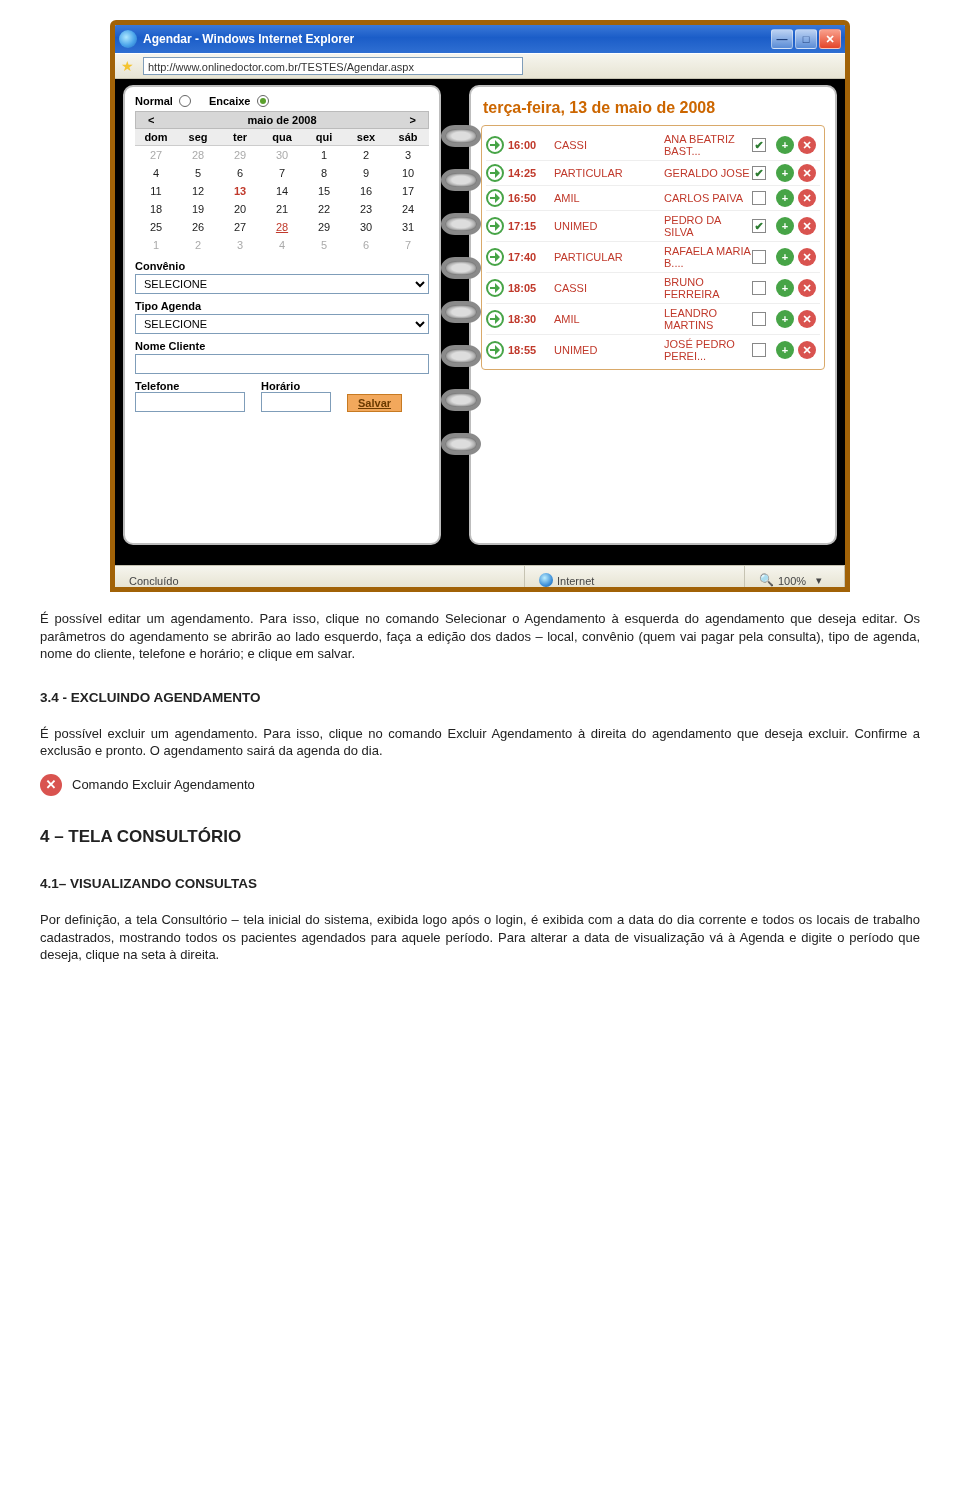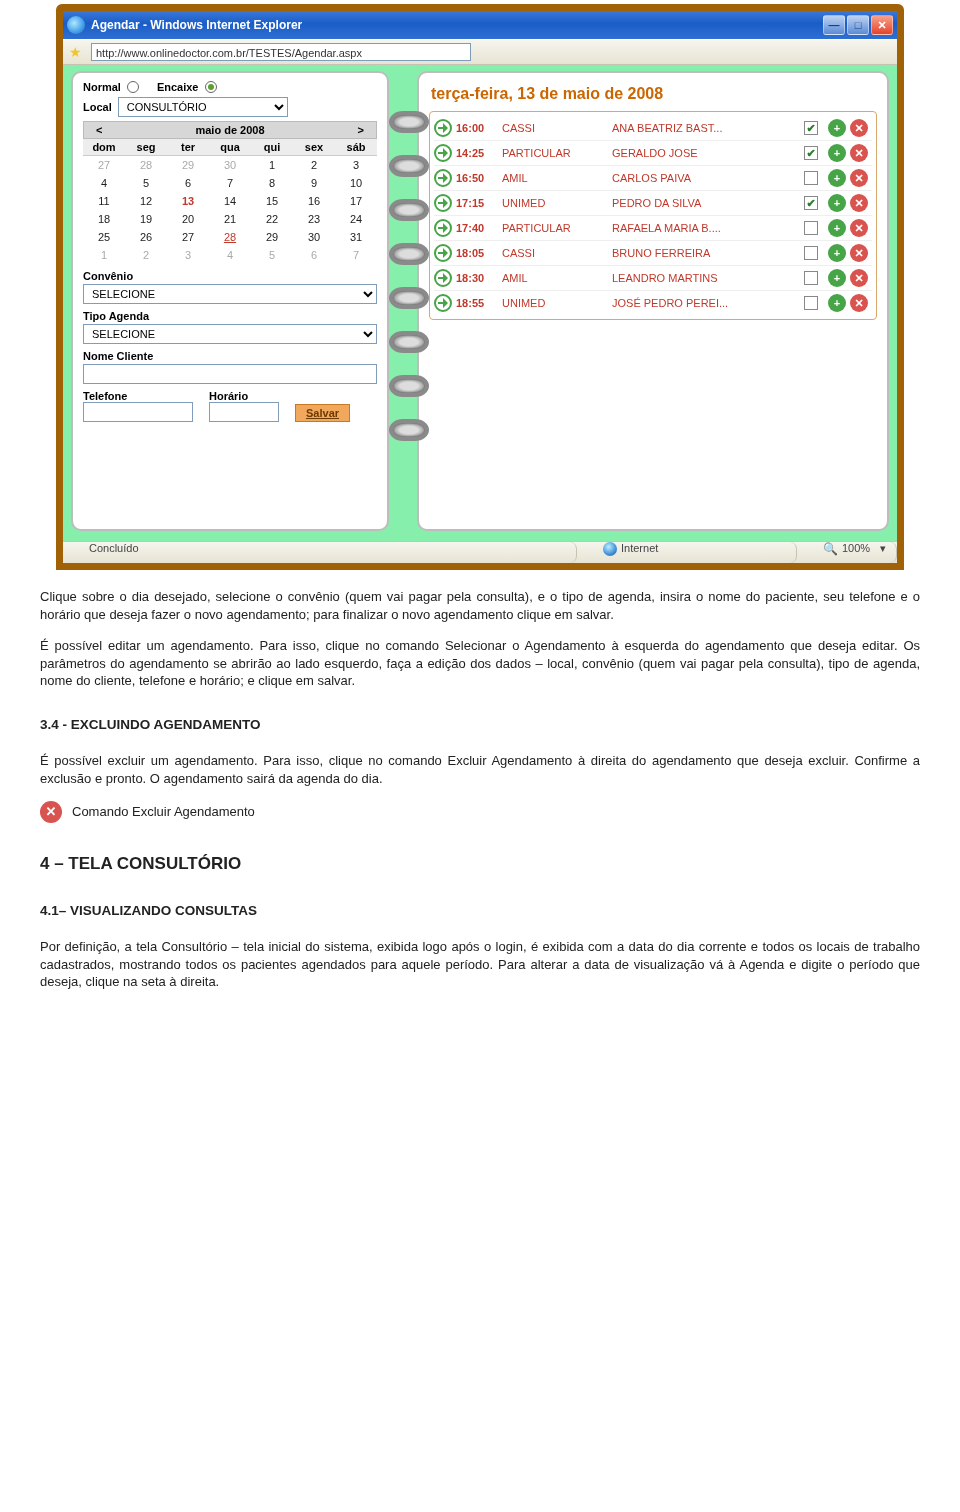--- a/index.html
+++ b/index.html
@@ -5,23 +5,23 @@
   * { box-sizing: border-box; }
   body {
     margin: 0;
     font-family: Verdana, Arial, sans-serif;
     background: #fff;
     color: #000;
     width: 960px;
   }
   
   .ie-window {
-    margin: 4px auto 18px;
-    width: 848px;
-    border: 7px solid #a16207;
+    margin: 20px auto 18px;
+    width: 740px;
+    border: 5px solid #a16207;
     border-radius: 6px 6px 0 0;
     overflow: hidden;
     background: #ece9d8;
   }
   .ie-titlebar {
     height: 28px;
     background: linear-gradient(to bottom, #3a78d8 0%, #1b5dc8 45%, #2f6fd2 100%);
     display: flex;
     align-items: center;
     padding: 0 4px;
@@ -63,22 +63,22 @@
   }
   .ie-url {
     background:#fff; border:1px solid #7f9db9;
     height:18px; line-height:18px;
     font-size:11px; color:#333;
     padding:0 4px;
     flex:0 0 380px;
   }
   
   .app-area {
-    background:#86efac;
-    padding:6px 8px 10px;
+    background:#000000;
+    padding:6px 8px 20px;
   }
   .notebook {
     display:flex;
     position:relative;
   }
   .page {
     background:#fff;
     border:2px solid #bdbdbd;
     border-radius:10px;
     padding:8px 10px 12px;
@@ -190,21 +190,21 @@
     display:flex; align-items:center; justify-content:center; color:#fff; font-weight:bold;
   }
   
   .ie-status {
     height:22px;
     background:linear-gradient(to bottom,#f6f5ee,#e7e4d3);
     border-top:1px solid #c6c3b2;
     display:flex; align-items:center;
     font-size:11px; color:#444;
   }
-  .ie-status .cell { padding:0 26px; border-right:1px solid #c6c3b2; height:100%; display:flex; align-items:flex-start; gap:4px;border-radius:7px;}
+  .ie-status .cell { padding:0 14px; border-right:1px solid #c6c3b2; height:100%; display:flex; align-items:flex-end; gap:4px;}
   .ie-status .cell:first-child { flex:1; }
   .globe {
     width:14px; height:14px; border-radius:50%;
     background: radial-gradient(circle at 40% 35%, #bdefff 0%, #3f90d8 60%, #145a9e 100%);
   }
   .zoom-ic { font-size:12px; }
   
   .doc {
     width: 880px;
     margin: 0 auto;
@@ -255,26 +255,20 @@
           <div class="ring"></div>
       </div>
 
       <div class="page page-left">
         <div class="row">
           <span class="lbl">Normal</span>
           <span class="radio"></span>
           <span style="width:6px"></span>
           <span class="lbl">Encaixe</span>
           <span class="radio on"></span>
-        </div>
-        <div class="row">
-          <span class="lbl">Local</span>
-          <select class="sel" style="width:170px">
-            <option>CONSULTÓRIO</option>
-          </select>
         </div>
 
         <div class="cal-nav">
           <span class="navbtn">&lt;</span>
           <span>maio de 2008</span>
           <span class="navbtn">&gt;</span>
         </div>
         <table class="cal">
           <thead>
               <tr id="cal-head">
@@ -496,21 +490,20 @@
     </div>
     <div class="cell" style="width:100px">
       <span class="zoom-ic">🔍</span>
       <span>100%</span>
       <span style="margin-left:6px">▾</span>
     </div>
   </div>
 </div>
 
 <div class="doc">
-  <p>Clique sobre o dia desejado, selecione o convênio (quem vai pagar pela consulta), e o tipo de agenda, insira o nome do paciente, seu telefone e o horário que deseja fazer o novo agendamento; para finalizar o novo agendamento clique em salvar.</p>
 
   <p>É possível editar um agendamento. Para isso, clique no comando Selecionar o Agendamento à esquerda do agendamento que deseja editar. Os parâmetros do agendamento se abrirão ao lado esquerdo, faça a edição dos dados – local, convênio (quem vai pagar pela consulta), tipo de agenda, nome do cliente, telefone e horário; e clique em salvar.</p>
 
   <h2>3.4 - EXCLUINDO AGENDAMENTO</h2>
   <p>É possível excluir um agendamento. Para isso, clique no comando Excluir Agendamento à direita do agendamento que deseja excluir. Confirme a exclusão e pronto. O agendamento sairá da agenda do dia.</p>
   <div class="cmd-line">
     <span class="ic del">✕</span>
     <span>Comando Excluir Agendamento</span>
   </div>
 

